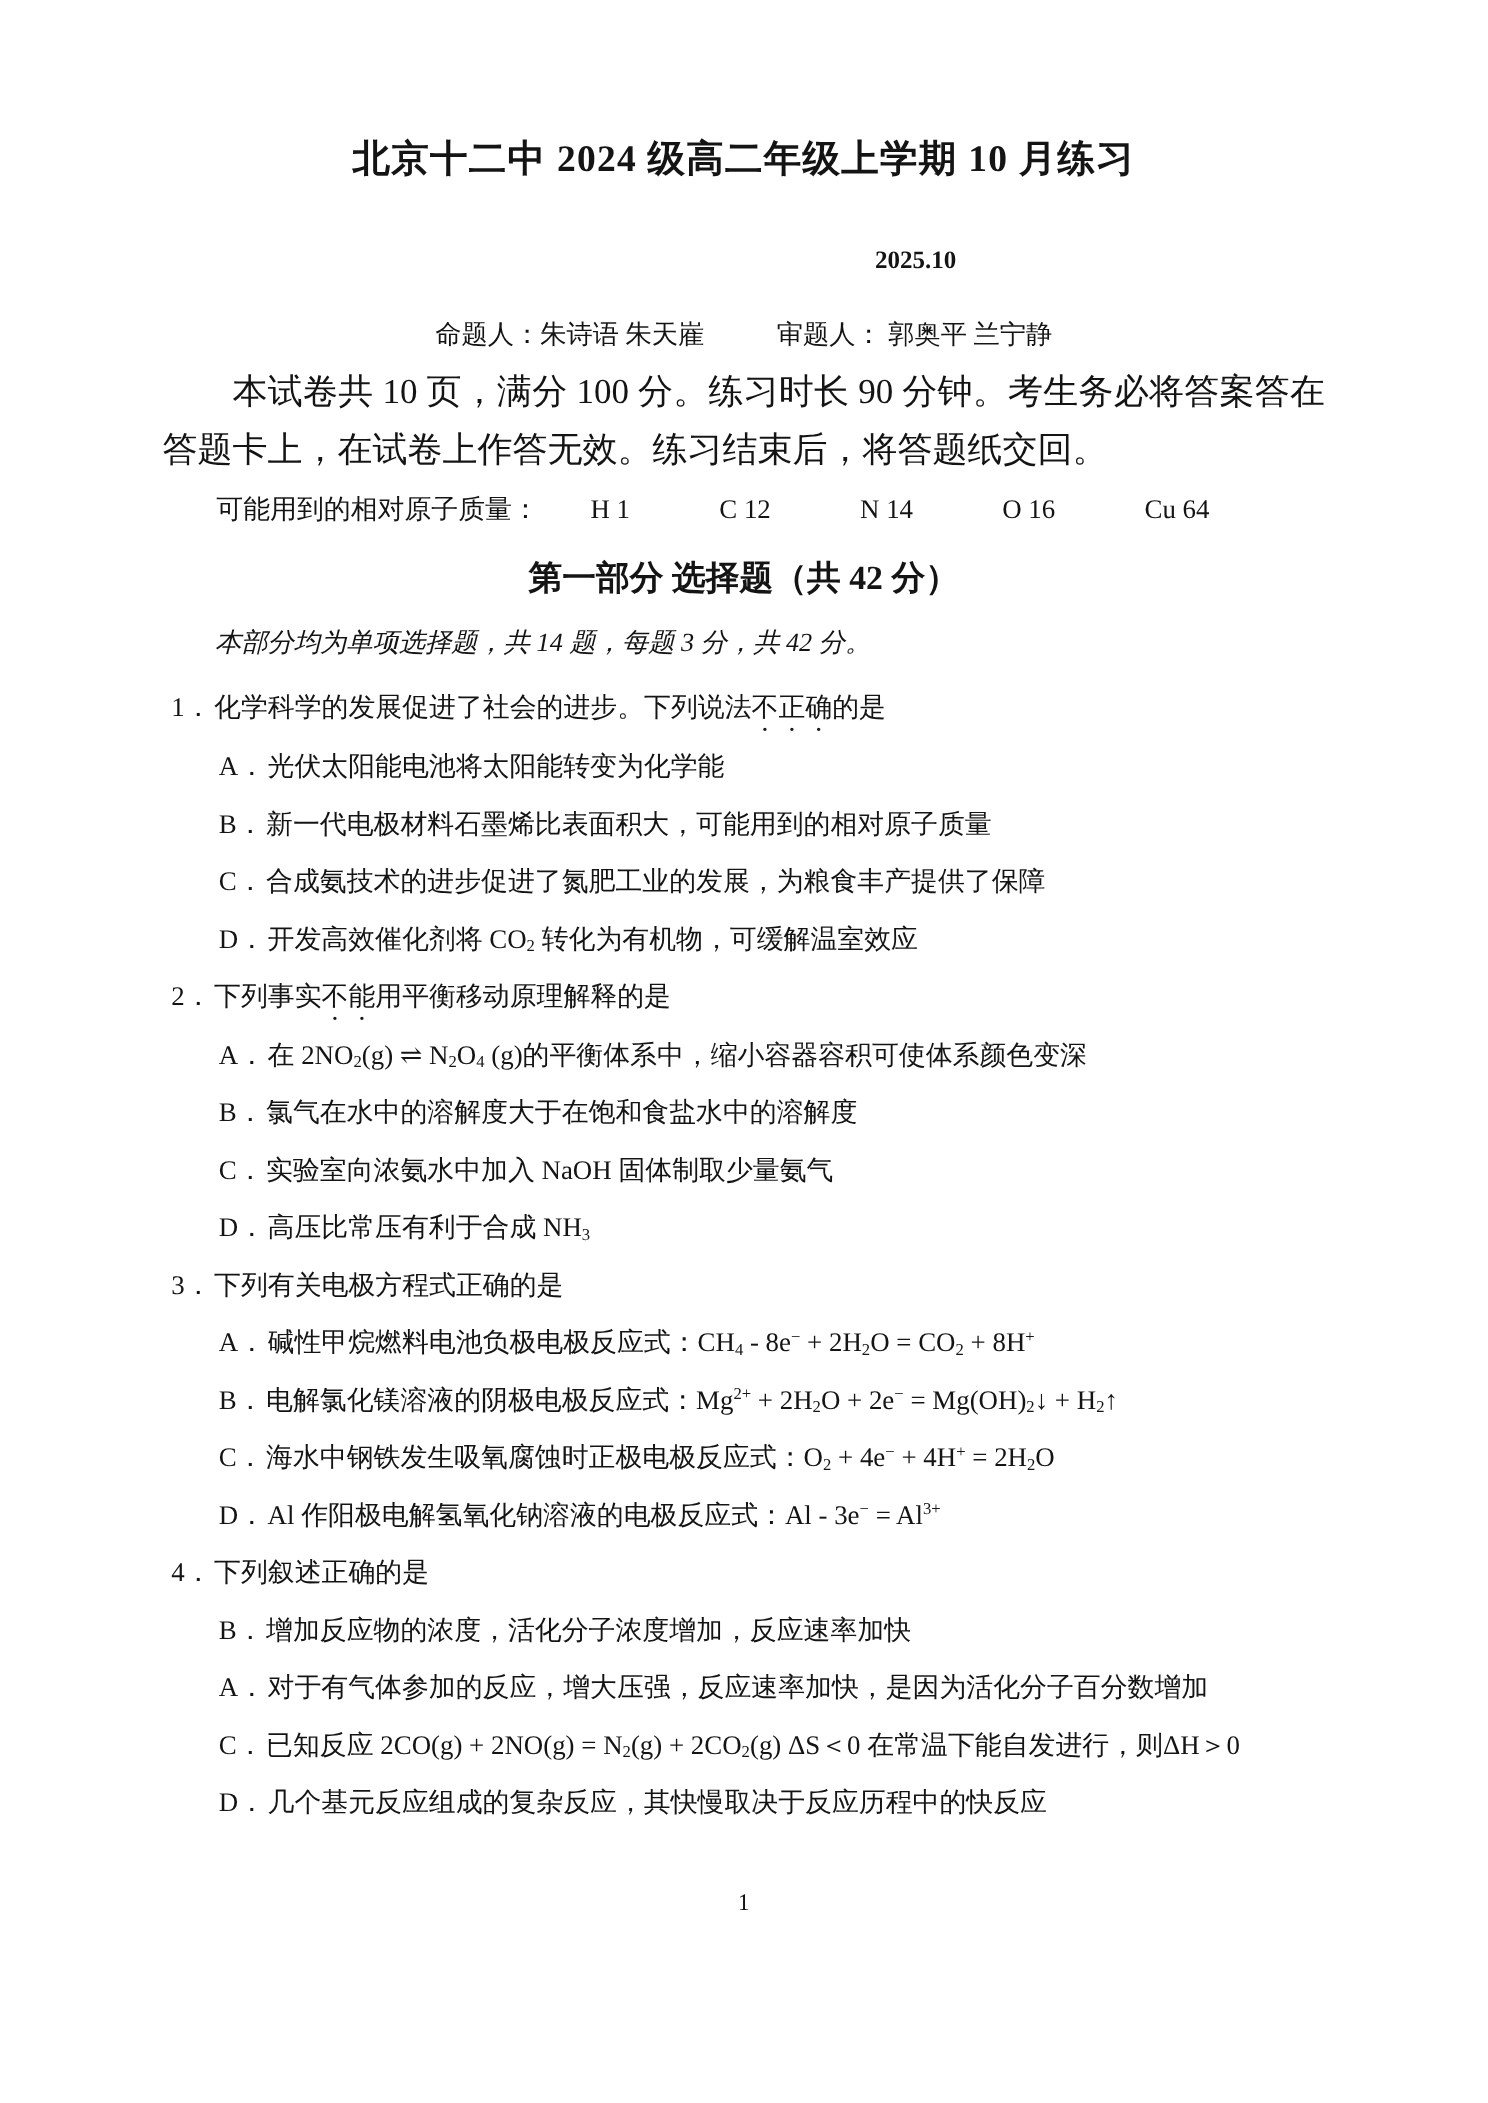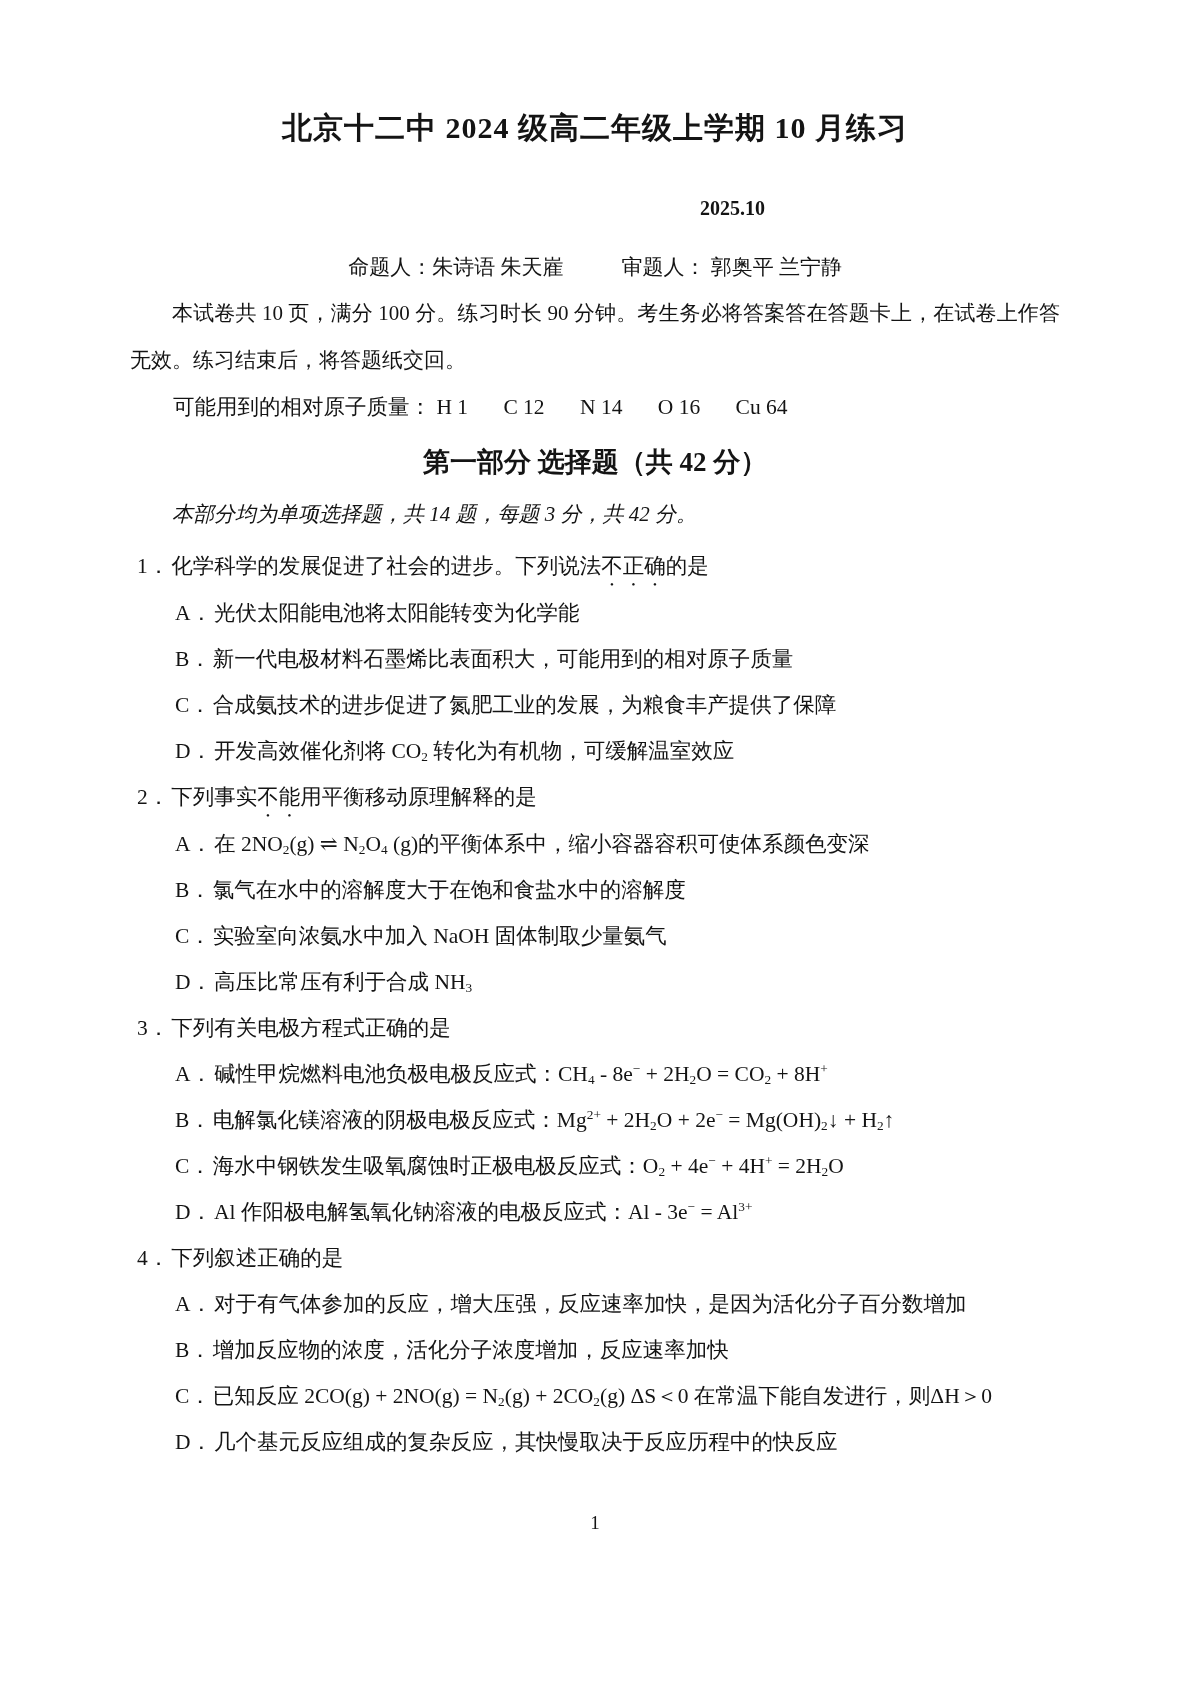--- a/index.html
+++ b/index.html
@@ -34,32 +34,32 @@
   .setters-line {
     margin-top: 34px;
     display: flex;
     justify-content: center;
     gap: 58px;
     font-size: 21px;
     line-height: 26px;
   }
   .intro {
     margin: 10px 0 0 0;
-    font-size: 21px;
+    font-size: 28px;
     line-height: 47px;
     text-align: justify;
     text-indent: 2em;
   }
   .masses {
     font-size: 21.5px;
     line-height: 47px;
     text-indent: 2em;
     white-space: nowrap;
   }
-  .mass-item { margin-right: 30px; }
+  .mass-item { margin-right: 30px; margin-left: 36px; }
   .section-title {
     margin: 8px 0 0 0;
     font-size: 27px;
     font-weight: bold;
     text-align: center;
     line-height: 46px;
   }
   .section-note {
     margin-top: 12px;
     font-size: 21px;
@@ -175,26 +175,26 @@
       <div class="q-line option">
         <span class="opt-label">D．</span><span class="opt-text">Al 作阳极电解氢氧化钠溶液的电极反应式：Al - 3e<sup>−</sup> = Al<sup>3+</sup></span>
       </div>
     </div>
 
     <div class="question">
       <div class="q-line stem">
         <span class="q-num">4．</span><span class="q-text">下列叙述正确的是</span>
       </div>
       <div class="q-line option">
+        <span class="opt-label">B．</span><span class="opt-text">增加反应物的浓度，活化分子浓度增加，反应速率加快</span>
+      </div>
+      <div class="q-line option">
         <span class="opt-label">A．</span><span class="opt-text">对于有气体参加的反应，增大压强，反应速率加快，是因为活化分子百分数增加</span>
       </div>
       <div class="q-line option">
-        <span class="opt-label">B．</span><span class="opt-text">增加反应物的浓度，活化分子浓度增加，反应速率加快</span>
-      </div>
-      <div class="q-line option">
         <span class="opt-label">C．</span><span class="opt-text">已知反应 2CO(g) + 2NO(g) = N<sub>2</sub>(g) + 2CO<sub>2</sub>(g) ΔS＜0 在常温下能自发进行，则ΔH＞0</span>
       </div>
       <div class="q-line option">
         <span class="opt-label">D．</span><span class="opt-text">几个基元反应组成的复杂反应，其快慢取决于反应历程中的快反应</span>
       </div>
     </div>
 
   </div>
 
   <div class="page-num">1</div>

